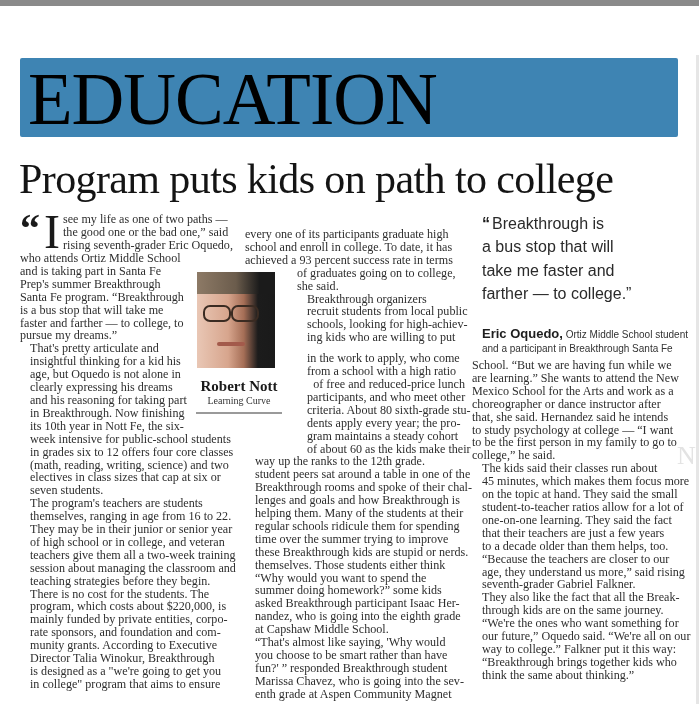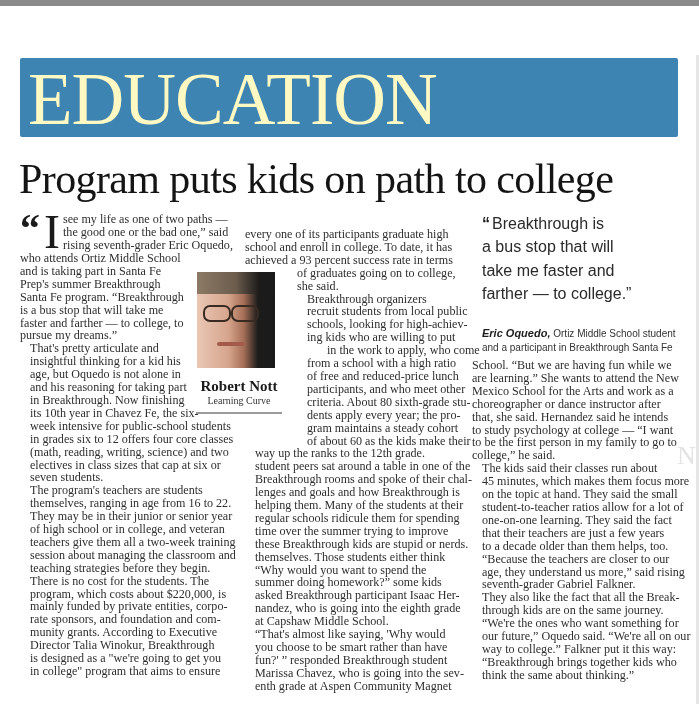--- a/index.html
+++ b/index.html
@@ -18,21 +18,21 @@
       position: absolute; right: 0; top: 55px; width: 3px; height: 649px;
       background: #e6e6e6;
     }
     .section-banner {
       position: absolute; left: 20px; top: 58px; width: 658px; height: 79px;
       background: #3e84b3; border-radius: 2px;
     }
     .section-banner span {
       position: absolute; left: 8px; top: 4px;
       font-family: "Liberation Serif", serif;
-      font-size: 73px; line-height: 76px; color: #fef9c3;
+      font-size: 73px; line-height: 76px; color: #000000;
       letter-spacing: -1px;
       transform: scaleY(1.0);
     }
     .headline {
       position: absolute; left: 19px; top: 156px;
       font-family: "Liberation Serif", serif;
       font-size: 42px; line-height: 46px; color: #141414;
       letter-spacing: -0.6px; white-space: nowrap;
     }
     .col {
@@ -90,21 +90,21 @@
       font-family: "Liberation Sans", "DejaVu Sans", sans-serif;
       font-size: 16px; line-height: 23.3px; color: #2a2a2a;
     }
     .pullquote .pq-mark { font-weight: bold; color: #1a1a1a; margin-right: 2px; }
     .pq-attrib {
       position: absolute; left: 482px; top: 327px; width: 215px;
       font-family: "Liberation Sans", "DejaVu Sans", sans-serif;
       font-size: 10px; line-height: 13.5px; color: #333;
       white-space: nowrap;
     }
-    .pq-attrib b { font-size: 11px; color: #1e1e1e; font-style: italic; }
+    .pq-attrib b { font-size: 13px; color: #1e1e1e; }
     .watermark {
       position: absolute; left: 677px; top: 441px;
       font-size: 26px; color: #e3e3e3;
     }
   </style>
 </head>
 <body>
 
 <div class="top-rule"></div>
 <div class="right-edge"></div>
@@ -132,23 +132,24 @@
         <span class="line">Prep's summer Breakthrough</span>
         <span class="line">Santa Fe program. “Breakthrough</span>
         <span class="line">is a bus stop that will take me</span>
         <span class="line">faster and farther — to college, to</span>
         <span class="line">pursue my dreams.”</span>
       </p>
       <p>
         <span class="line">That's pretty articulate and</span>
         <span class="line">insightful thinking for a kid his</span>
         <span class="line">age, but Oquedo is not alone in</span>
+        <span class="line">clearly expressing his dreams</span>
         <span class="line">and his reasoning for taking part</span>
         <span class="line">in Breakthrough. Now finishing</span>
-        <span class="line">its 10th year in Chavez Fe, the six-</span>
+        <span class="line">its 10th year in Nott Fe, the six-</span>
         <span class="line">week intensive for public-school students</span>
         <span class="line">in grades six to 12 offers four core classes</span>
         <span class="line">(math, reading, writing, science) and two</span>
         <span class="line">electives in class sizes that cap at six or</span>
         <span class="line">seven students.</span>
       </p>
       <p>
         <span class="line">The program's teachers are students</span>
         <span class="line">themselves, ranging in age from 16 to 22.</span>
         <span class="line">They may be in their junior or senior year</span>
@@ -186,23 +187,23 @@
       <span class="line">school and enroll in college. To date, it has</span>
       <span class="line">achieved a 93 percent success rate in terms</span>
       <span class="line" style="padding-left: 52px;">of graduates going on to college,</span>
       <span class="line" style="padding-left: 52px;">she said.</span>
     </p>
     <p>
       <span class="line" style="padding-left: 52px;">Breakthrough organizers</span>
       <span class="line" style="padding-left: 52px; text-align: right;">recruit students from local public</span>
       <span class="line" style="padding-left: 52px;">schools, looking for high-achiev-</span>
       <span class="line" style="padding-left: 52px;">ing kids who are willing to put</span>
-      <span class="line" style="padding-left: 72px;">in the work to apply, who come</span>
+      <span class="line" style="padding-left: 52px; margin-top: 8px;">in the work to apply, who come</span>
       <span class="line" style="padding-left: 52px;">from a school with a high ratio</span>
-      <span class="line" style="padding-left: 52px;">of free and reduced-price lunch</span>
+      <span class="line" style="padding-left: 52px; text-align: right;">of free and reduced-price lunch</span>
       <span class="line" style="padding-left: 52px;">participants, and who meet other</span>
       <span class="line" style="padding-left: 52px;">criteria. About 80 sixth-grade stu-</span>
       <span class="line" style="padding-left: 52px;">dents apply every year; the pro-</span>
       <span class="line" style="padding-left: 52px;">gram maintains a steady cohort</span>
       <span class="line" style="padding-left: 52px;">of about 60 as the kids make their</span>
       <span class="line">way up the ranks to the 12th grade.</span>
     </p>
     <p>
       <span class="line">student peers sat around a table in one of the</span>
       <span class="line">Breakthrough rooms and spoke of their chal-</span>

